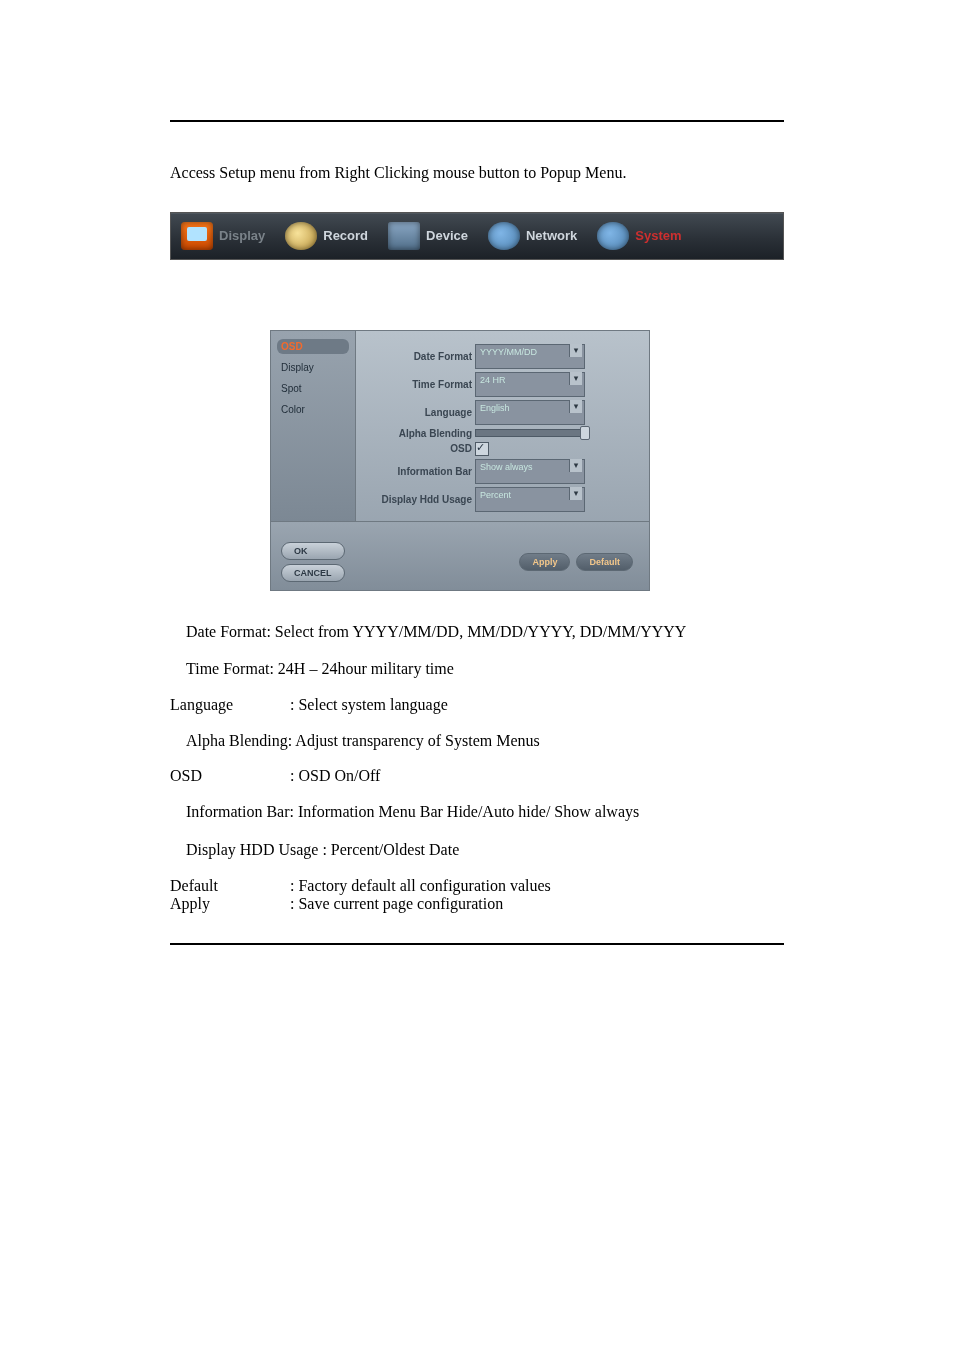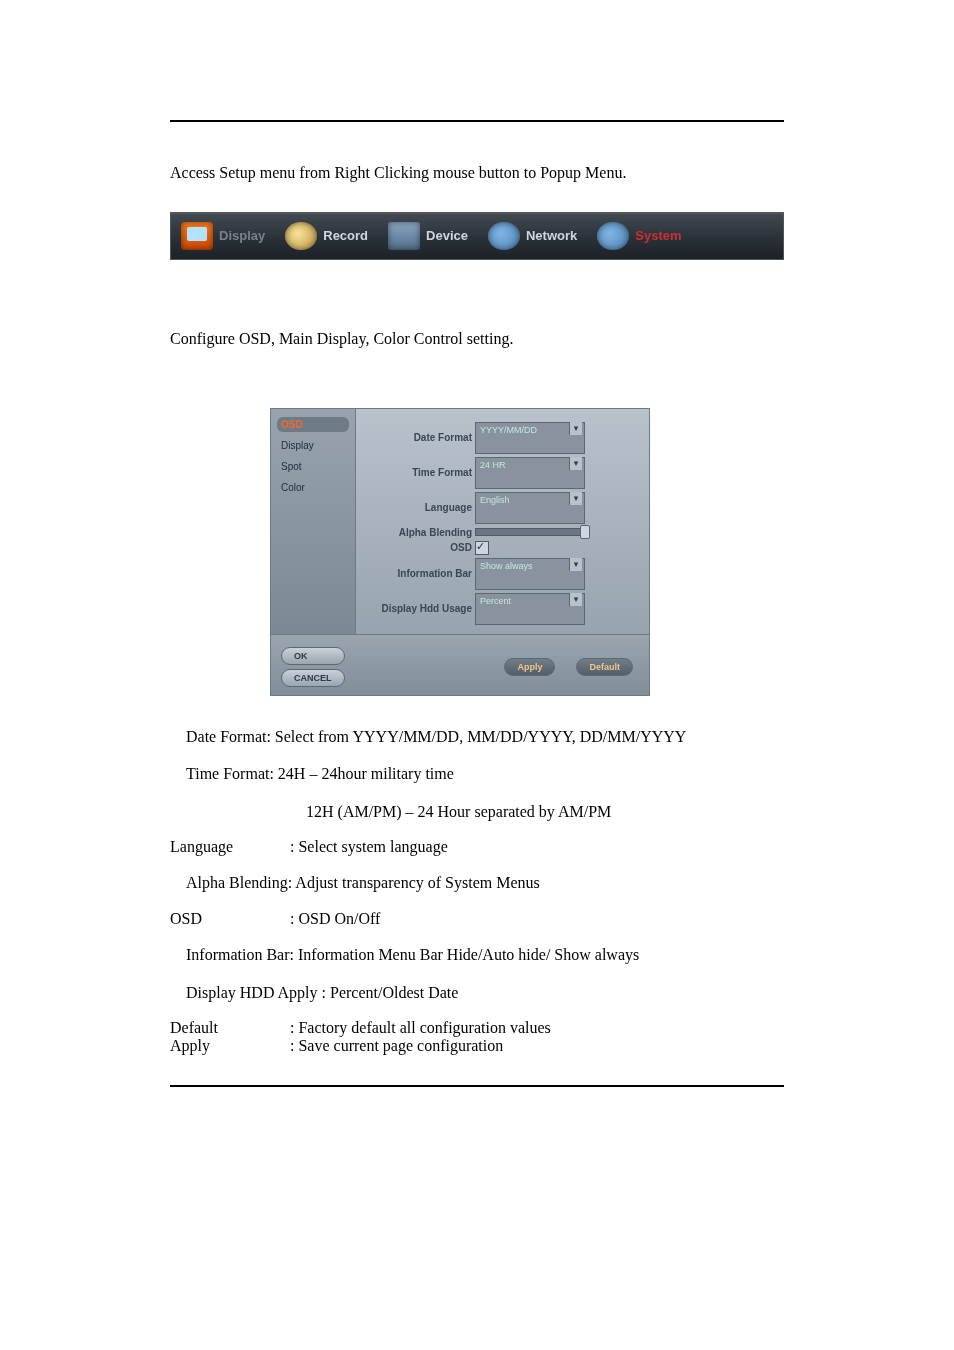--- a/index.html
+++ b/index.html
@@ -128,21 +128,21 @@
   }
   .flab {
     width: 102px;
     text-align: right;
     font-weight: bold;
     color: #3a4652;
     font-size: 10px;
   }
   .fsel {
     width: 110px;
-    height: 32px;
+    height: 25px;
     line-height: 15px;
     padding: 0 4px;
     background: #8993a0;
     border: 1px solid #5b6773;
     color: #c7e6df;
     font-size: 9px;
     position: relative;
     box-sizing: border-box;
   }
   .fsel::after {
@@ -187,24 +187,23 @@
     content: "✓";
     position: absolute;
     left: 0;
     top: -2px;
     font-size: 11px;
     color: #243240;
   }
   .osd-foot {
     display: flex;
     align-items: center;
-    padding: 12px 10px 8px 10px;
+    padding: 20px 10px 8px 10px;
     border-top: 1px solid #6f7982;
     background: linear-gradient(#9aa5b0, #818d99);
-    gap: 15px;
   }
   .pill-btn {
     height: 16px;
     line-height: 16px;
     padding: 0 12px;
     border-radius: 10px;
     background: linear-gradient(#c9d1d9, #9aa5b0);
     border: 1px solid #5c6873;
     color: #2d3945;
     font-size: 9px;
@@ -252,21 +251,20 @@
     <div class="tab network">
       <span class="icon-box"></span>
       <span class="lbl">Network</span>
     </div>
     <div class="tab system">
       <span class="icon-box"></span>
       <span class="lbl">System</span>
     </div>
   </div>
 
-  <p class="section-text">Configure OSD, Main Display, Color Control setting.</p>
 
 
   <div class="osd-panel">
     <div class="osd-body">
       <div class="osd-side">
         <div class="side-item active">OSD</div>
         <div class="side-item">Display</div>
         <div class="side-item">Spot</div>
         <div class="side-item">Color</div>
       </div>
@@ -310,32 +308,31 @@
       </div>
       <div class="foot-spacer"></div>
       <div class="pill-btn dark">Apply</div>
       <div class="pill-btn dark">Default</div>
     </div>
   </div>
 
   <div class="defs">
     <p>Date Format: Select from YYYY/MM/DD, MM/DD/YYYY, DD/MM/YYYY</p>
     <p>Time Format: 24H – 24hour military time</p>
-    <p style="padding-left:120px;">12H (AM/PM) – 24 Hour separated by AM/PM</p>
     <div class="def-row">
       <span class="def-key">Language</span>
       <span>: Select system language</span>
     </div>
     <p>Alpha Blending: Adjust transparency of System Menus</p>
     <div class="def-row">
       <span class="def-key">OSD</span>
       <span>: OSD On/Off</span>
     </div>
     <p>Information Bar: Information Menu Bar Hide/Auto hide/ Show always</p>
-    <p>Display HDD Apply : Percent/Oldest Date</p>
+    <p>Display HDD Usage : Percent/Oldest Date</p>
     <div class="def-row">
       <span class="def-key">Default</span>
       <span>: Factory default all configuration values</span>
     </div>
     <div class="def-row">
       <span class="def-key">Apply</span>
       <span>: Save current page configuration</span>
     </div>
   </div>
 

